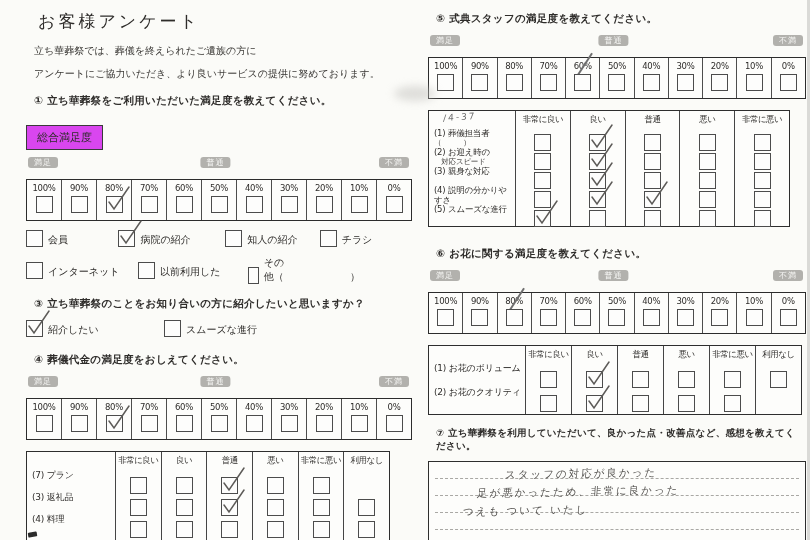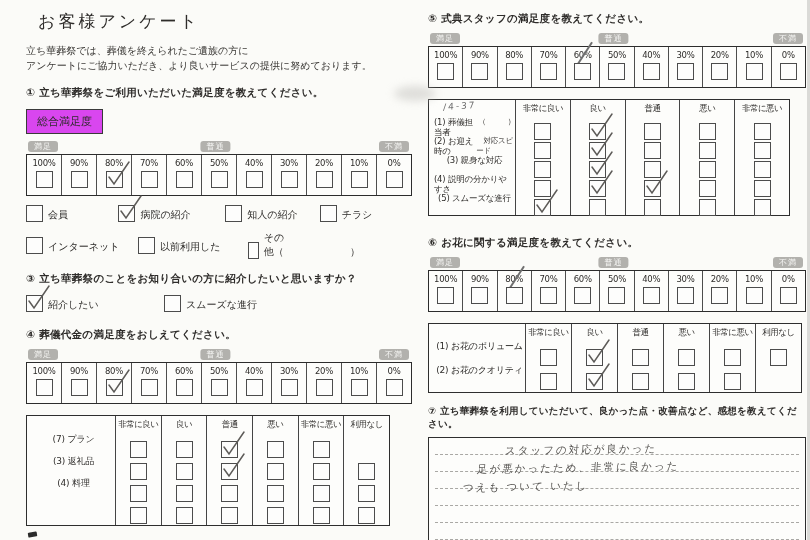--- a/index.html
+++ b/index.html
@@ -7,28 +7,28 @@
     width:810px;height:540px;position:relative;overflow:hidden;
     background:#fbfbf8;color:#2e2c2a;
     font-family:"DejaVu Sans","Liberation Sans",sans-serif;
     -webkit-font-smoothing:antialiased;
   }
   .col{position:absolute;top:8px}
   .col.left{left:26px;width:386px}
   .col.right{left:428px;width:378px}
 
   h1.title{font-size:17px;font-weight:normal;letter-spacing:3px;margin:2px 0 10px 12px}
-  p{margin:0}
+  p{margin:8px}
   .intro{font-size:10px;line-height:15px;color:#3a3835}
   .q{font-size:10.5px;font-weight:600;margin-top:13px;letter-spacing:.3px}
   .boxed{display:inline-block;border:1.2px solid #3a3a3a;padding:4px 10px;font-size:11px;margin-top:9px;background:#d946ef}
 
   
   .scale{margin-top:6px}
-  .badgerow{position:relative;height:13px;margin-bottom:1px}
+  .badgerow{position:relative;height:13px;margin-bottom:10px}
   .badge{position:absolute;top:1px;font-size:8px;line-height:11px;background:#b2b1ad;color:#f6f6f4;padding:0 6px;border-radius:3px;letter-spacing:1px}
   .badge.l{left:2px}.badge.m{left:50%;transform:translateX(-62%)}.badge.r{right:3px}
   .sbar{display:flex;border:1.8px solid #2c2c2c;background:#fdfdfb}
   .scell{flex:1;text-align:center;padding:3px 0 7px;position:relative;border-left:1px solid #4d4d4d}
   .scell:first-child{border-left:none}
   .pct{font-size:8.5px;letter-spacing:-.3px;display:block}
   .box{width:15px;height:15px;border:1.2px solid #4c4c4c;background:#fdfdfc;margin:3px auto 0;position:relative}
   .chk{position:absolute;left:-1px;top:-6px;width:22px;height:22px;overflow:visible !important;pointer-events:none}
   .slash{position:absolute;left:55%;top:-7px;width:1.5px;height:26px;background:#6f6f6f;transform:rotate(33deg);pointer-events:none}
 
@@ -42,21 +42,21 @@
   #opts-q2a .opt:nth-child(3){width:97px}
   #opts-q2b .opt{width:112px}
   #opts-q2b .opt:nth-child(2){width:110px}
   #opts-q3 .opt{width:138px}
 
   
   .rtable{display:flex;border:1.6px solid #2e2e2e;background:#fdfdfb;margin-top:11px}
   .lcol{flex:0 0 var(--lw);display:flex;flex-direction:column}
   .corner{height:var(--hh);position:relative}
   .cnote{position:absolute;left:14px;top:1px;font-size:9px;color:#6c6c6c;transform:rotate(-4deg) skewX(-6deg);letter-spacing:2px}
-  .rlab{height:var(--rh);display:flex;flex-direction:row;justify-content:center;padding-left:5px;font-size:9px;line-height:10px;letter-spacing:-.2px}
+  .rlab{height:var(--rh);display:flex;flex-direction:column;justify-content:flex-start;padding-left:5px;font-size:9px;line-height:10px;letter-spacing:-.2px}
   .rlab .l2{font-size:7.5px;color:#3c3a38}
   .rcol{flex:1;border-left:1px solid #454545;display:flex;flex-direction:column}
   .th{height:var(--hh);font-size:8.5px;text-align:center;padding-top:3px;letter-spacing:-.5px}
   .slot{height:var(--rh);display:flex;align-items:center;justify-content:center;position:relative}
   #table-q4{--lw:88px;--hh:18px;--rh:22px;width:362px}
   #table-q5{--lw:86px;--hh:17px;--rh:19px;width:360px}
   #table-q5 .rlab{font-size:8.5px}
   #table-q6{--lw:96px;--hh:17px;--rh:24px;width:372px}
 
   

